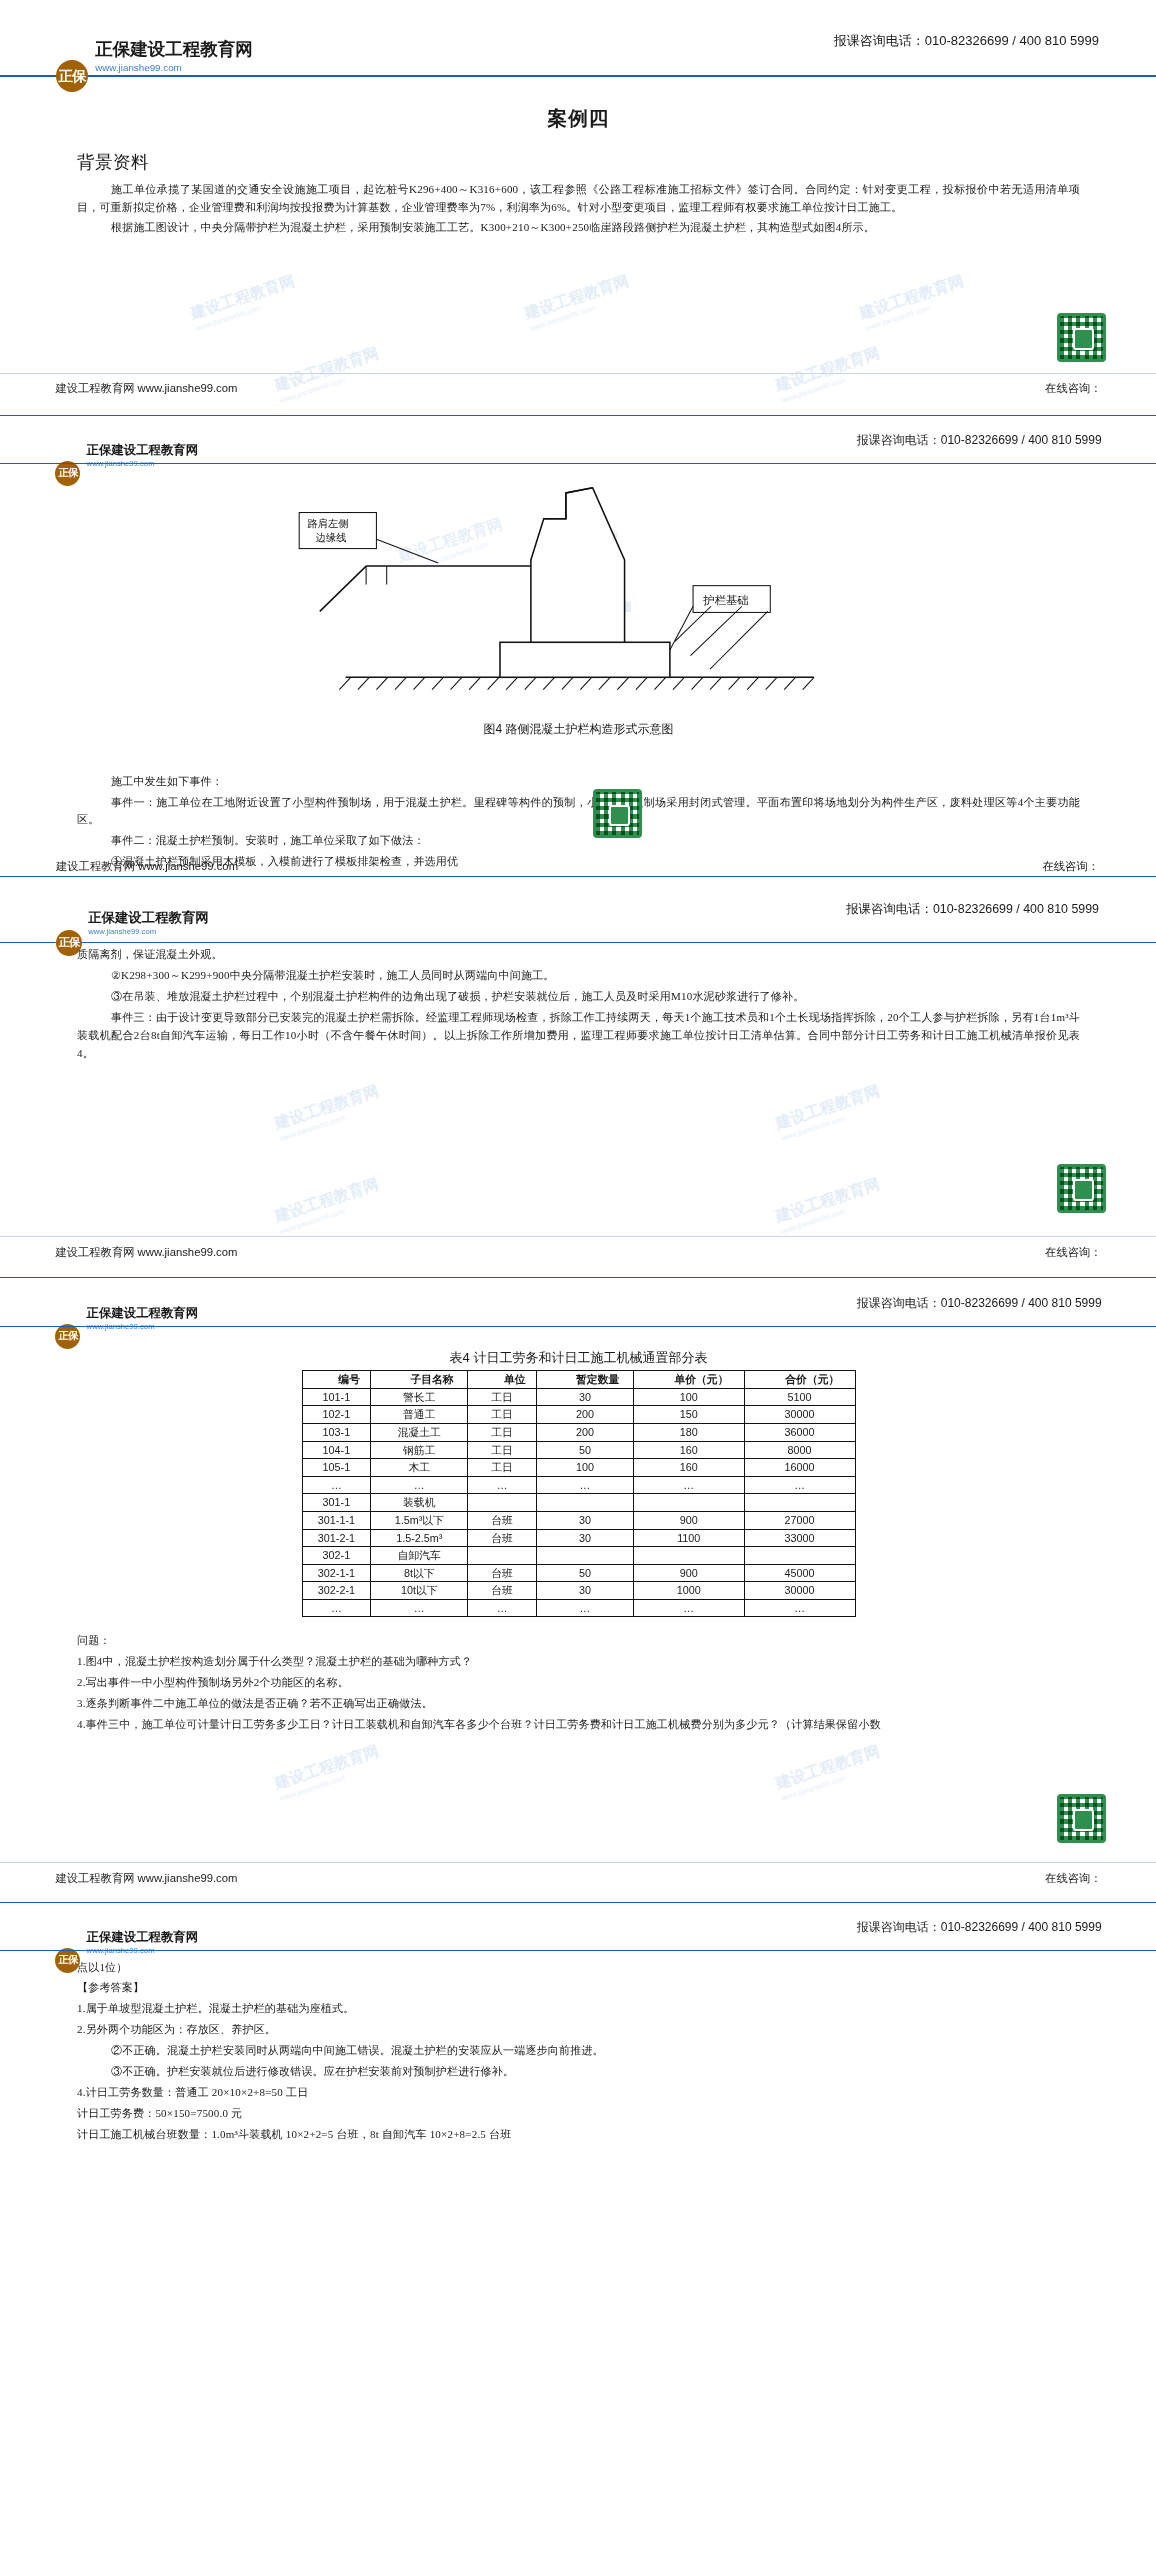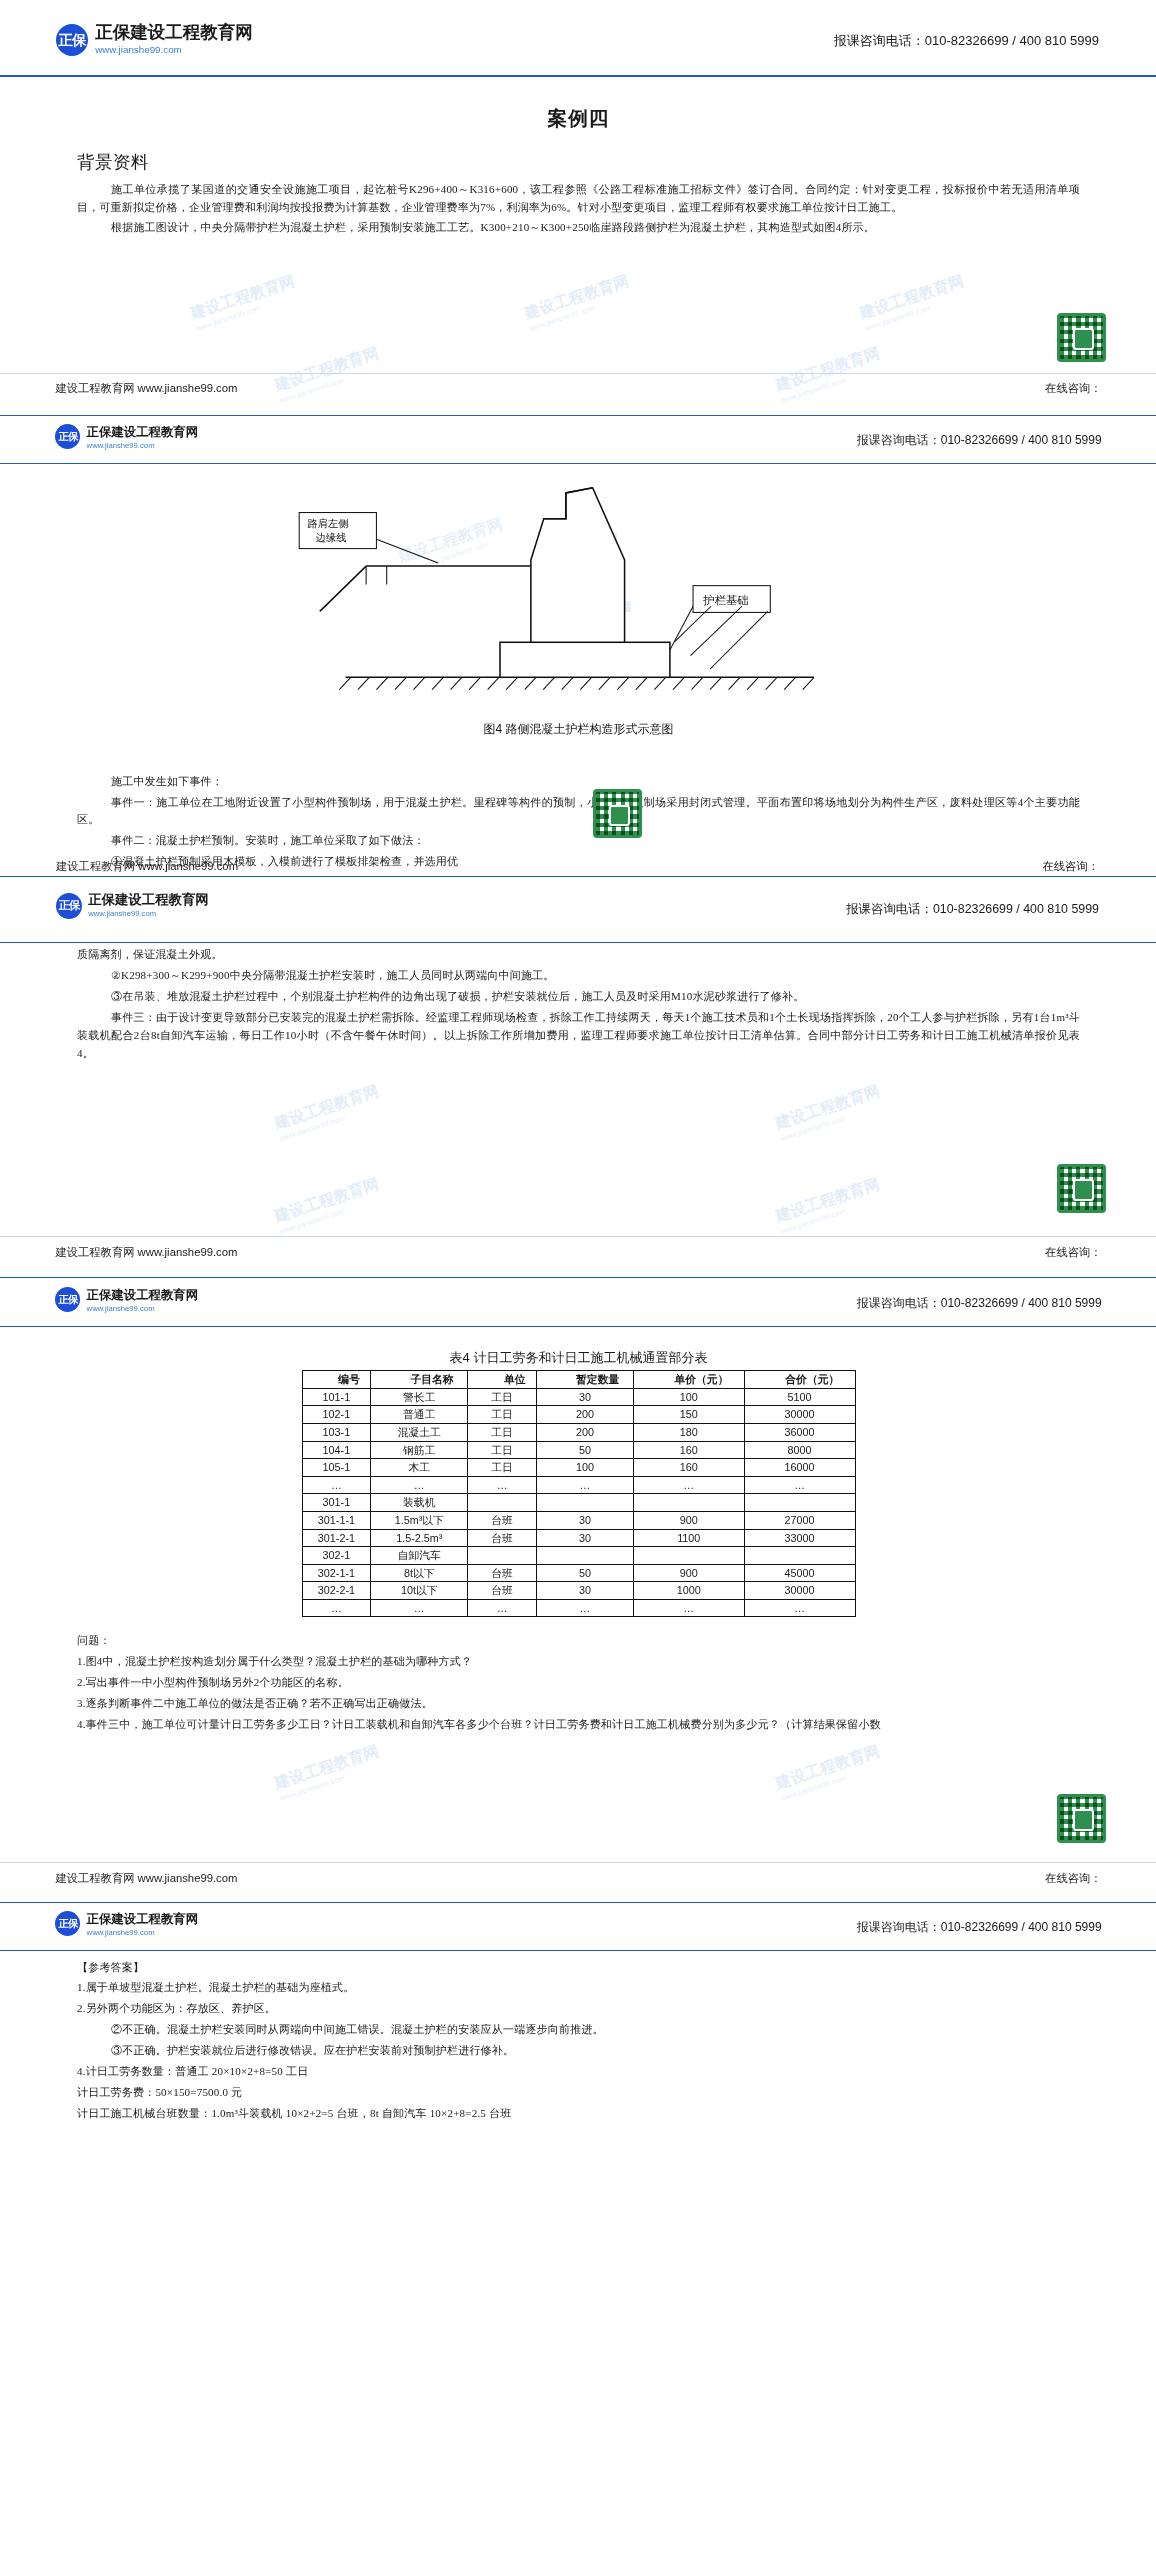--- a/index.html
+++ b/index.html
@@ -29,27 +29,28 @@
     position: absolute;
     left: 56px;
     top: 23px;
     display: flex;
     align-items: center;
     gap: 7.2px;
   }
   .logo-mark {
     width: 32px; height: 32px;
     border-radius: 50%;
-    background: #1d4ed8;
+    background: #a16207;
     color:#fff;
     display:flex; align-items:center; justify-content:center;
     font-size: 14.4px;
     font-family: "Liberation Sans", sans-serif;
     font-weight: bold;
     letter-spacing: -1px;
+    margin-top: 37px;
   }
   .logo-text-wrap { display:flex; flex-direction:column; justify-content:center; }
   .logo-title {
     font-family: "Liberation Sans", sans-serif;
     font-size: 17.5px;
     font-weight: bold;
     color: #1a1a1a;
     line-height: 1.1;
   }
   .logo-url {
@@ -517,20 +518,21 @@
         <div class="logo-mark" style="width:25px;height:25px;font-size:10.3px;">正保</div>
         <div>
           <div style="font-family:'Liberation Sans',sans-serif;font-size:12.4px;font-weight:bold;">正保建设工程教育网</div>
           <div style="font-family:'Liberation Sans',sans-serif;font-size:7.7px;color:#3b7fd4;">www.jianshe99.com</div>
         </div>
       </div>
       <div style="position:absolute; right:-21.6px; top:182px; font-family:'Liberation Sans',sans-serif; font-size:12px;">报课咨询电话：010-82326699 / 400 810 5999</div>
       <div style="position:absolute; left:-77px; right:-77px; top:213px; height:1.5px; background:#1a5fb4;"></div>
     </div>
 
+    <p class="para noindent">点以1位）</p>
     <p class="para noindent ans-head">【参考答案】</p>
     <p class="para noindent">1.属于单坡型混凝土护栏。混凝土护栏的基础为座植式。</p>
     <p class="para noindent">2.另外两个功能区为：存放区、养护区。</p>
     <p class="para indent2">②不正确。混凝土护栏安装同时从两端向中间施工错误。混凝土护栏的安装应从一端逐步向前推进。</p>
     <p class="para indent2">③不正确。护栏安装就位后进行修改错误。应在护栏安装前对预制护栏进行修补。</p>
     <p class="para noindent">4.计日工劳务数量：普通工 20×10×2+8=50 工日</p>
     <p class="para noindent">计日工劳务费：50×150=7500.0 元</p>
     <p class="para noindent">计日工施工机械台班数量：1.0m³斗装载机 10×2+2=5 台班，8t 自卸汽车 10×2+8=2.5 台班</p>
 
   </div>

